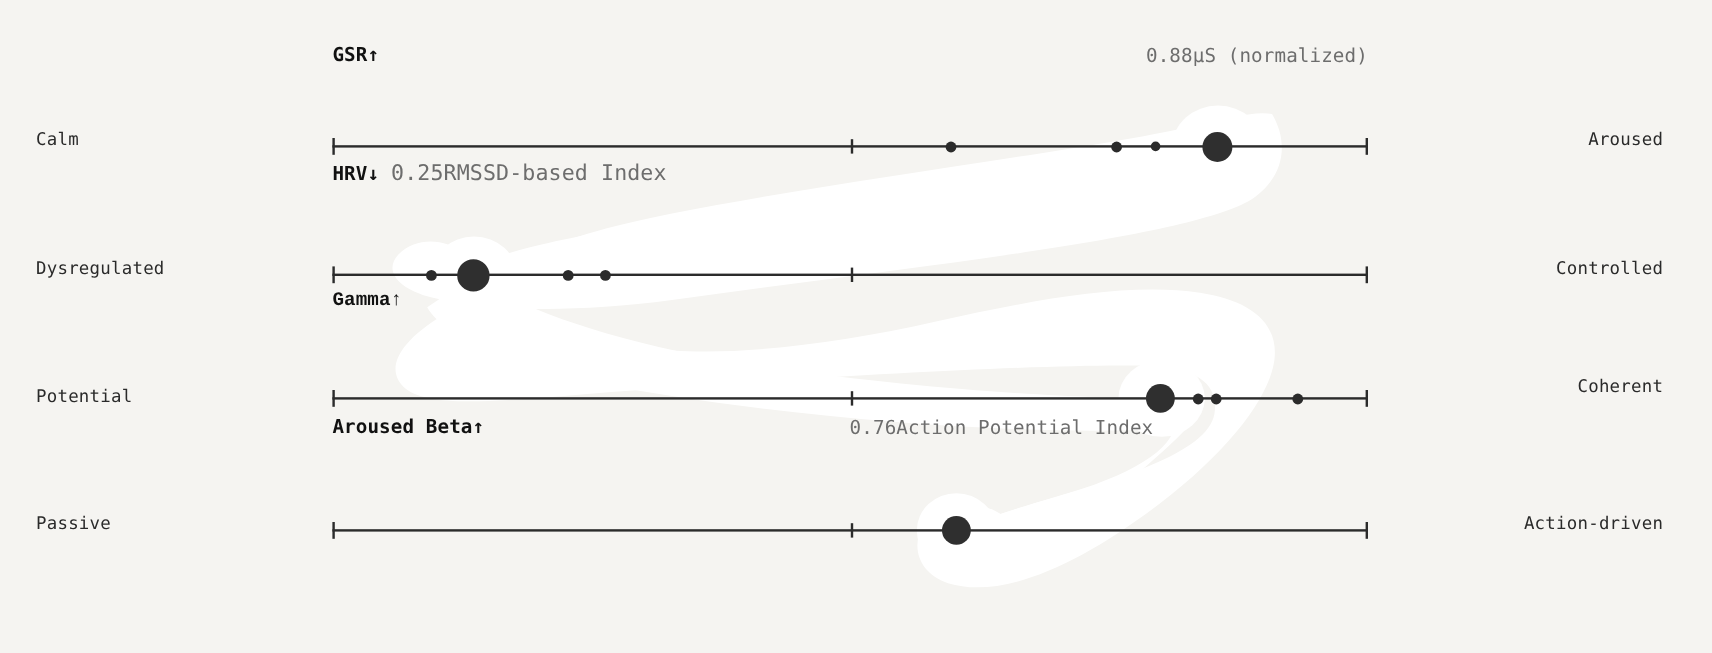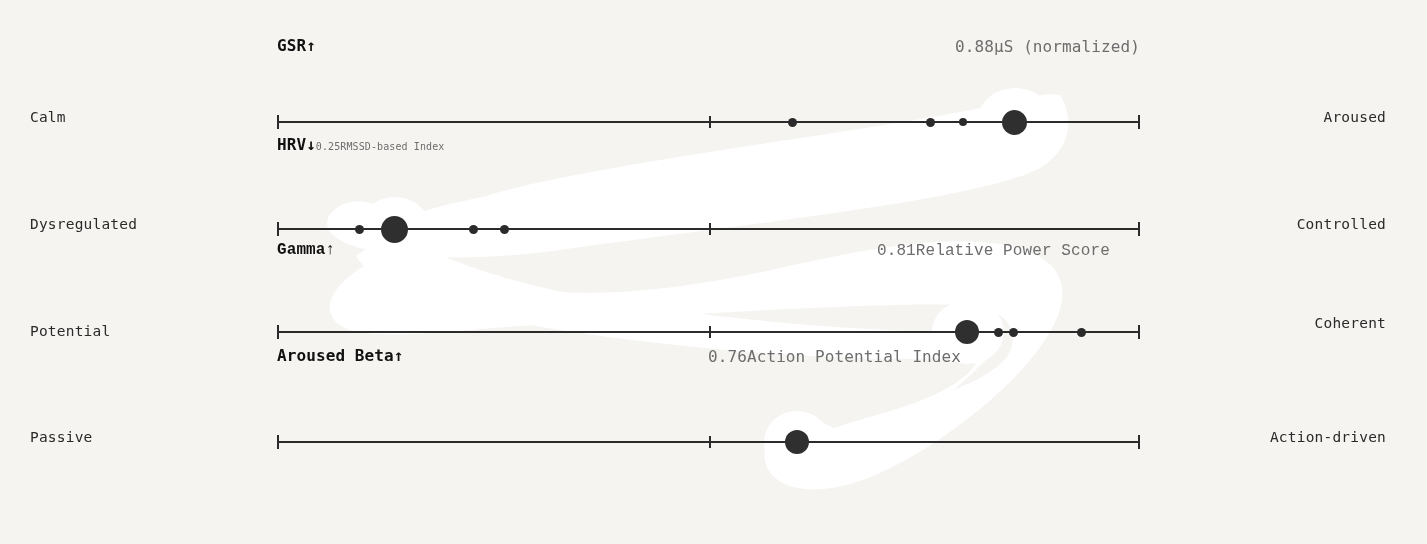--- a/index.html
+++ b/index.html
@@ -85,23 +85,24 @@
     color: #111111;
   }
   .metric-readout {
     position: absolute;
     font-size: 16px;
     color: #6d6d6d;
     white-space: nowrap;
     letter-spacing: 0.1px;
   }
   .inline-readout {
-    font-size: 10px;
+    font-size: 18px;
     color: #6d6d6d;
     letter-spacing: 0.1px;
+    margin-left: 10px;
   }
 
   .axis-wrap {
     position: absolute;
     left: 277px;
     width: 863px;
     height: 24px;
   }
   .axis-line {
     position: absolute;
@@ -210,21 +211,21 @@
           <div class="tick tick-end" style="left: 0px;"></div>
           <div class="tick tick-mid" style="left: 431.5px;"></div>
           <div class="tick tick-end" style="left: 860.6px;"></div>
           <div class="dot" style="width: 9px; height: 9px; left: 78.348px; top: 7.5px;"></div>
           <div class="dot dot-major" style="width: 27px; height: 27px; left: 103.868px; top: -1.5px;"></div>
           <div class="dot" style="width: 9px; height: 9px; left: 192.264px; top: 7.5px;"></div>
           <div class="dot" style="width: 9px; height: 9px; left: 223.332px; top: 7.5px;"></div>
         </div>
       </div>
       <div class="row" style="top: 0px;">
-        <div class="metric-head" style="top: 240px; font-family: Liberation Mono, monospace;"><span class="metric-name">Gamma</span><span class="metric-arrow">↑</span><div class="metric-readout" style="left: 600px; top: 1px;">0.81Relative Power Score</div></div>
+        <div class="metric-head" style="top: 240px; font-family: Liberation Mono, monospace;"><span class="metric-name">Gamma</span><span class="metric-arrow">↑</span></div>
         <div class="pole-label pole-left" style="top: 324px;">Potential</div>
         <div class="pole-label pole-right" style="top: 316px;">Coherent</div>
         <div class="axis-wrap" style="top: 320px;">
           <div class="axis-line"></div>
           <div class="tick tick-end" style="left: 0px;"></div>
           <div class="tick tick-mid" style="left: 431.5px;"></div>
           <div class="tick tick-end" style="left: 860.6px;"></div>
           <div class="dot dot-major" style="width: 24px; height: 24px; left: 678.4px; top: 0px;"></div>
           <div class="dot" style="width: 9px; height: 9px; left: 716.968px; top: 7.5px;"></div>
           <div class="dot" style="width: 9px; height: 9px; left: 731.639px; top: 7.5px;"></div>

